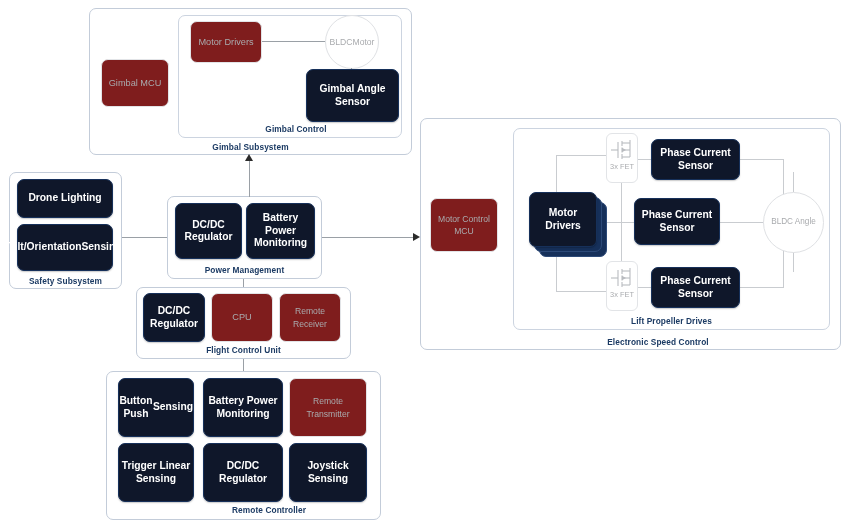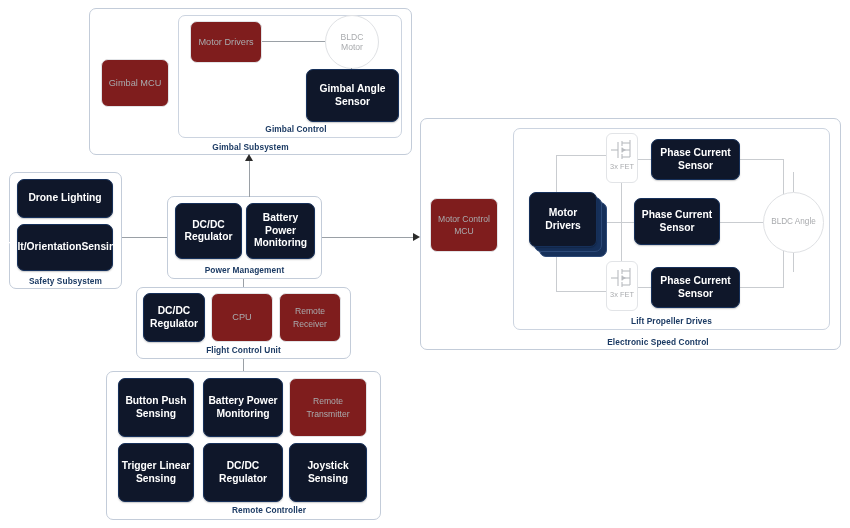--- a/index.html
+++ b/index.html
@@ -144,21 +144,21 @@
   <div class="abs blk blk-ghost" style="left:101px; top:59px; width:68px; height:48px;">Gimbal MCU</div>
 
   <div class="abs group-inner" style="left:178px; top:15px; width:224px; height:123px;">
   </div>
   <div class="group-label" style="left:194px; width:204px; top:124px;">Gimbal Control</div>
 
   <div class="abs blk blk-ghost" style="left:190px; top:21px; width:72px; height:42px;">Motor Drivers</div>
 
   <div class="abs ln-h" style="left:262px; top:41px; width:65px;"></div>
 
-  <div class="abs circle" style="left:325px; top:15px; width:54px; height:54px; flex-direction:column;">
+  <div class="abs circle" style="left:325px; top:15px; width:54px; height:54px; flex-direction:row;">
     <span>BLDC</span>
     <span>Motor</span>
   </div>
 
   <div class="abs ln-v" style="left:351px; top:68px; width:1.2px; height:12px;"></div>
 
   <div class="abs blk blk-dark" style="left:306px; top:69px; width:93px; height:53px; flex-direction:column;">
     <span>Gimbal Angle</span>
     <span>Sensor</span>
   </div>
@@ -213,21 +213,21 @@
     <span>Remote</span>
     <span>Receiver</span>
   </div>
 
   <div class="abs ln-v" style="left:243px; top:359px; width:1.2px; height:12px;"></div>
 
   <div class="abs group" style="left:106px; top:371px; width:275px; height:149px;">
   </div>
   <div class="group-label" style="left:106px; width:326px; top:505px;">Remote Controller</div>
 
-  <div class="abs blk blk-dark" style="left:118px; top:378px; width:76px; height:59px; flex-direction:column;">
+  <div class="abs blk blk-dark" style="left:118px; top:378px; width:76px; height:59px; flex-direction:row;">
     <span>Button Push</span>
     <span>Sensing</span>
   </div>
 
   <div class="abs blk blk-dark" style="left:203px; top:378px; width:80px; height:59px; flex-direction:column;">
     <span>Battery Power</span>
     <span>Monitoring</span>
   </div>
 
   <div class="abs blk blk-ghost small" style="left:289px; top:378px; width:78px; height:59px; flex-direction:column;">

